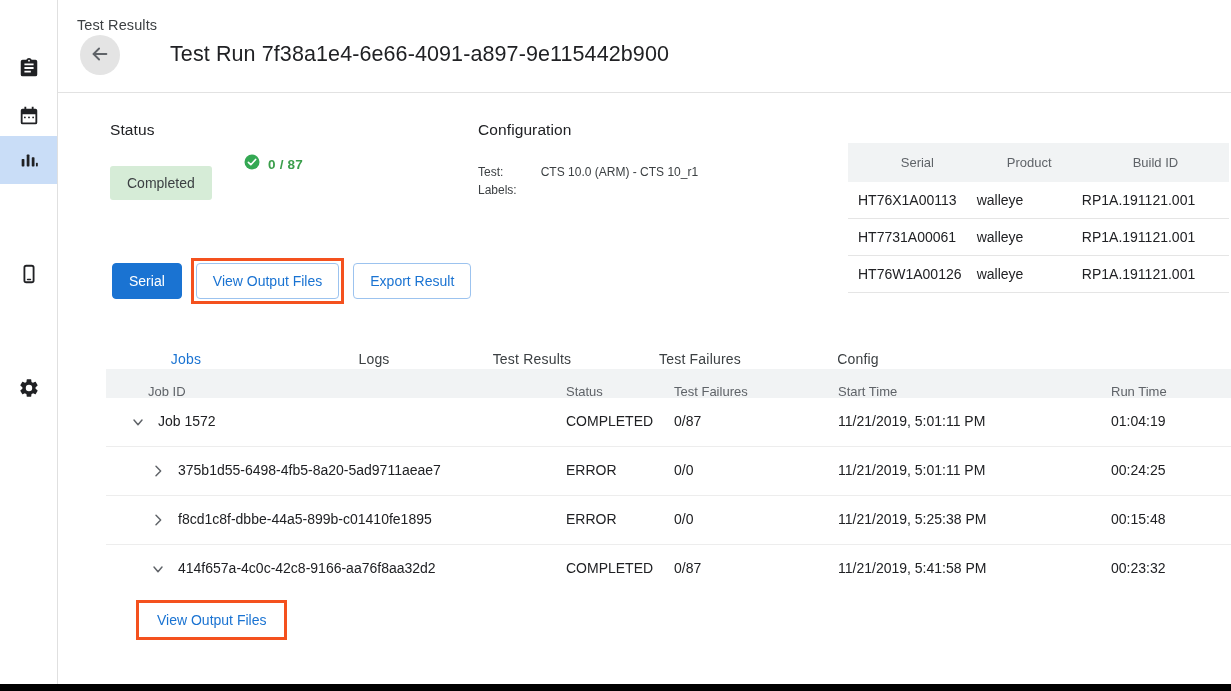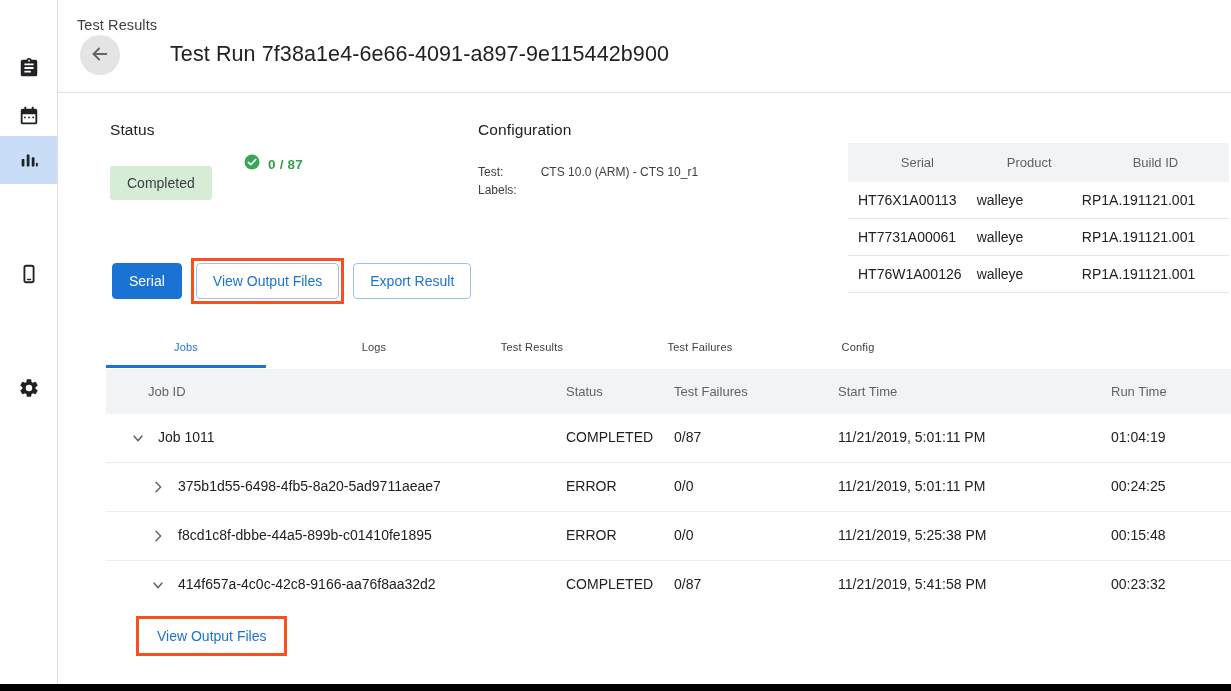--- a/index.html
+++ b/index.html
@@ -200,26 +200,26 @@
   
   .tabs {
     position: absolute;
     left: 48px; top: 232px;
     right: 0;
     height: 44px;
     border-bottom: 1px solid #e4e4e4;
   }
   .tab {
     position: absolute;
-    top: 0;
+    top: 12px;
     height: 43px;
     display: flex;
     align-items: center;
     justify-content: center;
-    font-size: 11px;
+    font-size: 14px;
     color: #3c4043;
     cursor: pointer;
     letter-spacing: .2px;
   }
   .tab.active { color: #1a73d2; }
   .tab.active::after {
     content: "";
     position: absolute;
     left: 0; right: 0; bottom: 0;
     height: 3px;
@@ -227,21 +227,21 @@
   }
 
   
   .jobs {
     position: absolute;
     left: 48px; top: 276px;
     right: 0;
   }
   .jobs-head {
     background: #f1f3f4;
-    height: 45px;
+    height: 29px;
     position: relative;
   }
   .jobs-head .th {
     position: absolute;
     top: 15px;
     font-size: 13px;
     color: #5f6368;
     white-space: nowrap;
   }
   .job-row {
@@ -459,21 +459,21 @@
         <div class="th col-x3">Start Time</div>
         <div class="th col-x4">Run Time</div>
       </div>
 
       <div class="job-row">
         <div class="chev" style="left:22px;">
           <svg width="16" height="16" viewBox="0 0 24 24" fill="none" stroke="#5f6368" stroke-width="2.2" stroke-linecap="round" stroke-linejoin="round">
               <polyline points="6,9 12,16 18,9"></polyline>
             </svg>
         </div>
-        <div class="cell" style="left:52px;">Job 1011</div>
+        <div class="cell" style="left:52px;">Job 1572</div>
         <div class="cell col-x1">COMPLETED</div>
         <div class="cell col-x2">0/87</div>
         <div class="cell col-x3">11/21/2019, 5:01:11 PM</div>
         <div class="cell col-x4">01:04:19</div>
       </div>
 
       <div class="job-row">
         <div class="chev" style="left:42px;">
           <svg width="16" height="16" viewBox="0 0 24 24" fill="none" stroke="#5f6368" stroke-width="2.2" stroke-linecap="round" stroke-linejoin="round">
               <polyline points="9,5 16,12 9,19"></polyline>

